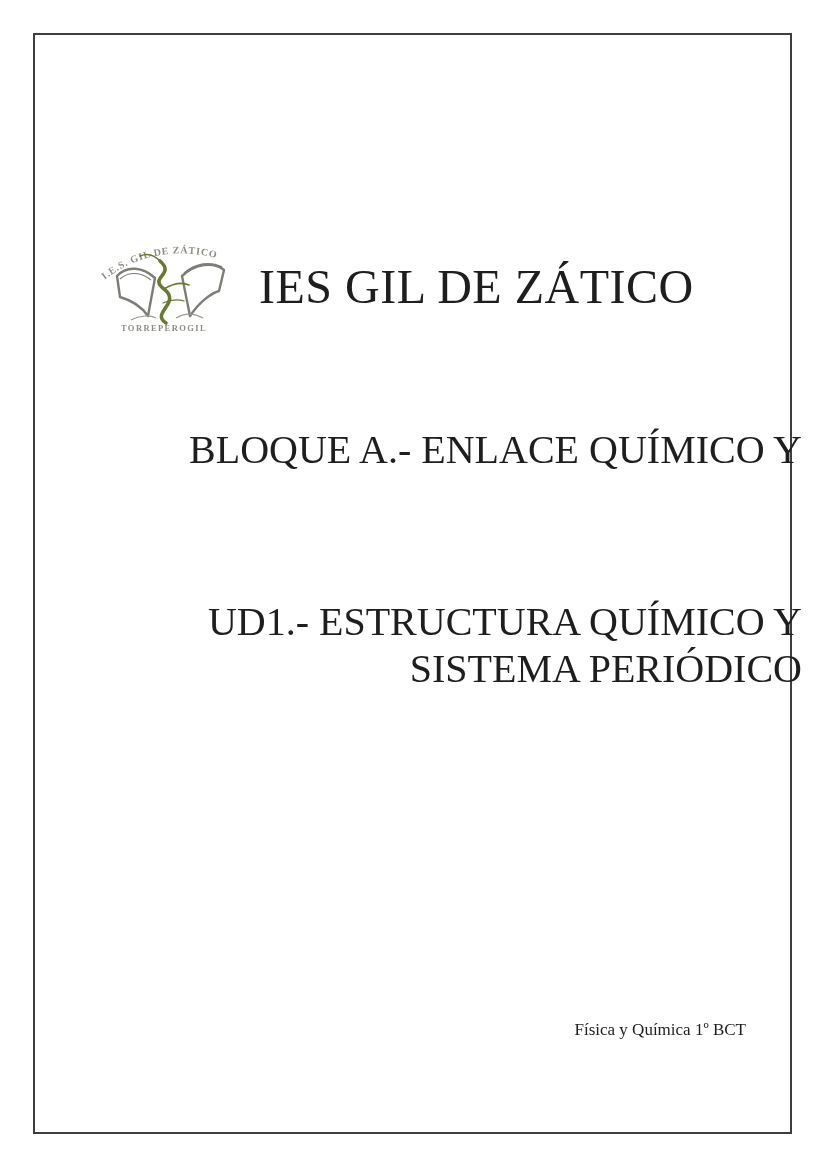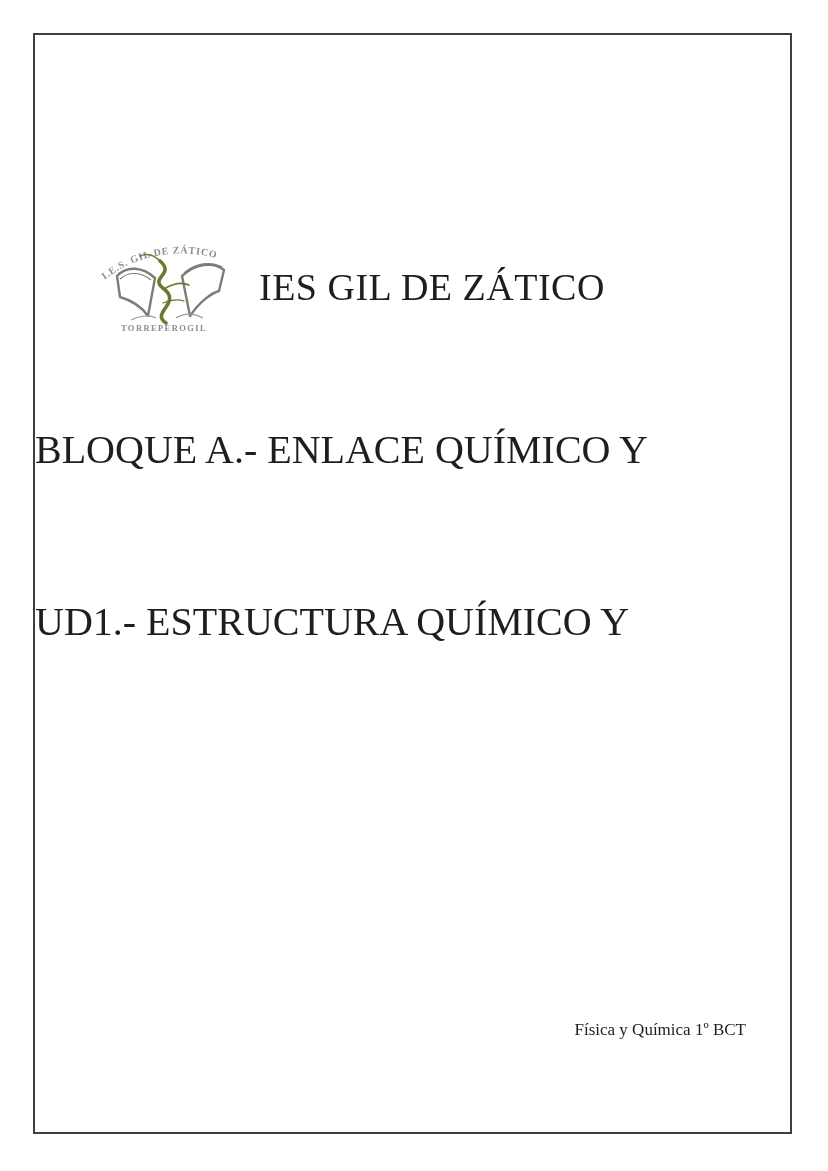--- a/index.html
+++ b/index.html
@@ -47,30 +47,30 @@
   }
   .logo-town {
     font-family: "Liberation Serif", "DejaVu Serif", serif;
     font-size: 8.5px;
     font-weight: bold;
     letter-spacing: 1.4px;
     fill: #8d8d86;
   }
   .school-title {
     margin: 0;
-    font-size: 38px;
+    font-size: 48px;
     font-weight: normal;
     letter-spacing: 0.5px;
     white-space: nowrap;
   }
   .heading {
     position: absolute;
-    left: 0;
+    left: 12px;
     width: 100%;
-    text-align: left;
+    text-align: right;
     font-size: 40px;
     line-height: 47px;
     white-space: nowrap;
   }
   .heading-block { top: 391px; }
   .heading-unit  { top: 563px; }
   .footer {
     position: absolute;
     right: 44px;
     top: 985px;
@@ -120,20 +120,21 @@
 
       <h1 class="school-title">IES GIL DE ZÁTICO</h1>
     </div>
 
     <div class="heading heading-block">
       <div>BLOQUE A.- ENLACE QUÍMICO Y</div>
     </div>
 
     <div class="heading heading-unit">
       <div>UD1.- ESTRUCTURA QUÍMICO Y</div>
+      <div>SISTEMA PERIÓDICO</div>
     </div>
 
     <div class="footer">
       <div>Física y Química 1º BCT</div>
     </div>
 
   </div>
 </div>
 
 </body></html>

